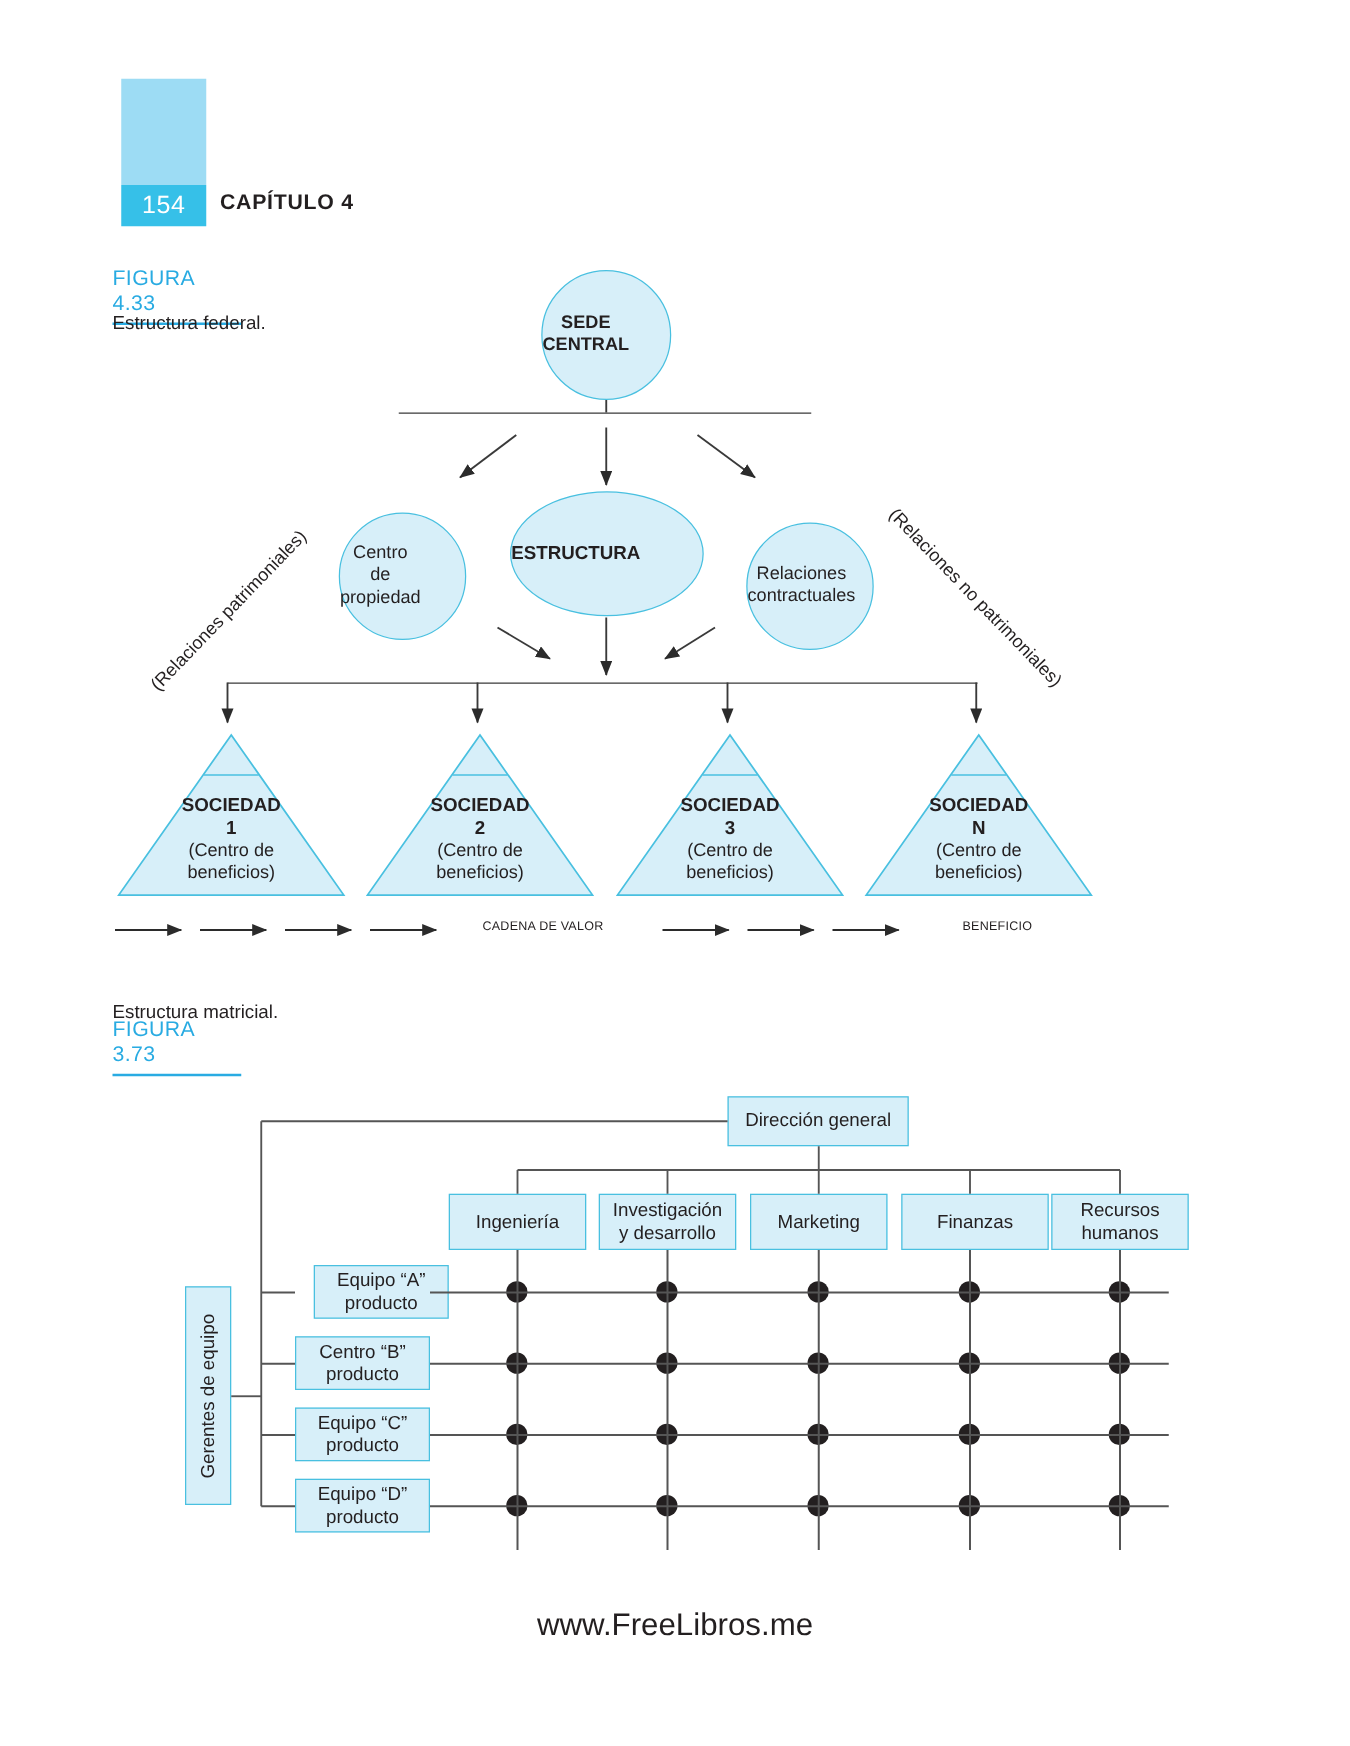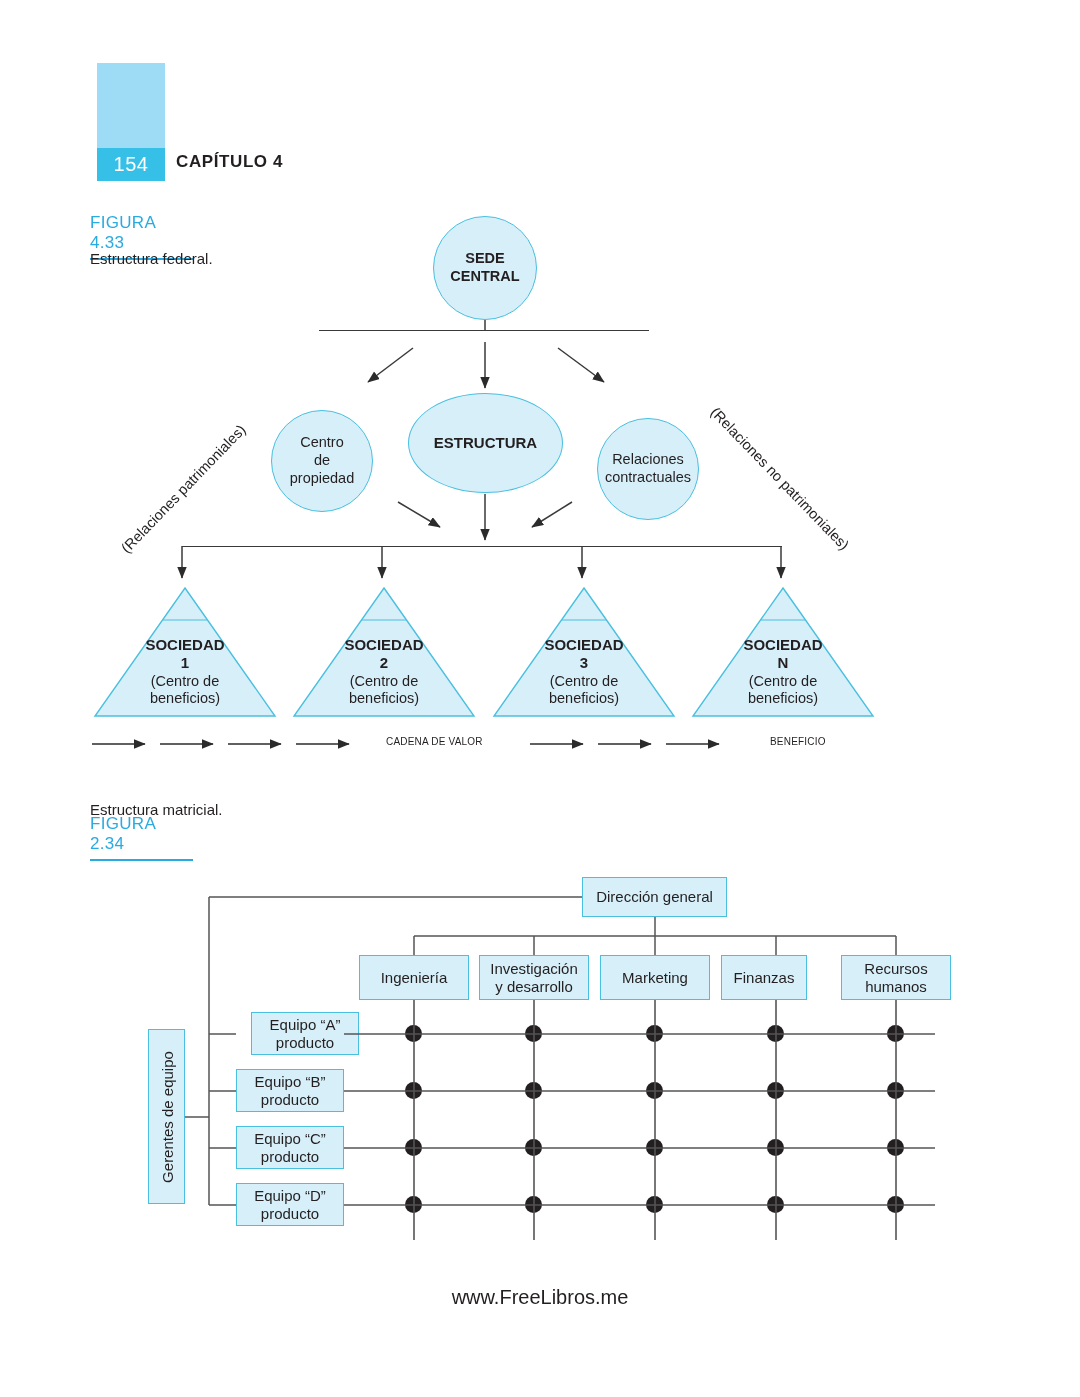--- a/index.html
+++ b/index.html
@@ -78,21 +78,20 @@
   }
 
   
   .node {
     position: absolute;
     box-sizing: border-box;
     background: #d7eff9;
     border: 1.3px solid #49c0e0;
     display: flex;
     align-items: center;
-    justify-content: center;
     text-align: center;
     line-height: 1.22;
     font-size: 14.5px;
     color: #231f20;
   }
   .circle { border-radius: 50%; }
   .ellipse { border-radius: 50%; }
   .bold { font-weight: bold; }
 
   .rot-label {
@@ -154,21 +153,21 @@
     font-size: 15px;
     color: #231f20;
   }
 
   .footer {
     position: absolute;
     left: 0;
     top: 1286px;
     width: 1080px;
     text-align: center;
-    font-size: 20px;
+    font-size: 25px;
     color: #231f20;
   }
 
   svg.overlay {
     position: absolute;
     left: 0; top: 0;
     width: 1080px;
     height: 1397px;
     pointer-events: none;
   }
@@ -257,40 +256,40 @@
         <div style="text-align:center; font-size:14.5px;">(Centro de</div>
         <div style="text-align:center; font-size:14.5px;">beneficios)</div>
       </div>
     </div>
 
   </div>
 
   <div class="chain-text" style="left:386px; top:736px;">CADENA DE VALOR</div>
   <div class="chain-text" style="left:770px; top:736px;">BENEFICIO</div>
 
-  <div class="fig-label" style="left:90px; top:814px;">FIGURA 2.34</div>
+  <div class="fig-label" style="left:90px; top:814px;">FIGURA 3.73</div>
   <div class="fig-caption" style="left:90px; top:801px;">Estructura matricial.</div>
 
   <div class="box" style="left:582px; top:877px; width:145px; height:40px;">
     <span>Dirección general</span>
   </div>
 
   <div class="box" style="left:359px; top:955px; width:110px; height:45px;">
     <span>Ingeniería</span>
   </div>
   <div class="box" style="left:479px; top:955px; width:110px; height:45px;">
     <div>
       <div>Investigación</div>
       <div>y desarrollo</div>
     </div>
   </div>
   <div class="box" style="left:600px; top:955px; width:110px; height:45px;">
     <span>Marketing</span>
   </div>
-  <div class="box" style="left:721px; top:955px; width:86px; height:45px;">
+  <div class="box" style="left:721px; top:955px; width:118px; height:45px;">
     <span>Finanzas</span>
   </div>
   <div class="box" style="left:841px; top:955px; width:110px; height:45px;">
     <div>
       <div>Recursos</div>
       <div>humanos</div>
     </div>
   </div>
 
   <div class="vlabel" style="left:148px; top:1029px; width:37px; height:175px;">
@@ -298,21 +297,21 @@
   </div>
 
   <div class="box" style="left:236px; top:1012px; width:108px; height:43px;margin-left:15px;">
     <div>
       <div>Equipo “A”</div>
       <div>producto</div>
     </div>
   </div>
   <div class="box" style="left:236px; top:1069px; width:108px; height:43px;">
     <div>
-      <div>Equipo “B”</div>
+      <div>Centro “B”</div>
       <div>producto</div>
     </div>
   </div>
   <div class="box" style="left:236px; top:1126px; width:108px; height:43px;">
     <div>
       <div>Equipo “C”</div>
       <div>producto</div>
     </div>
   </div>
   <div class="box" style="left:236px; top:1183px; width:108px; height:43px;">

